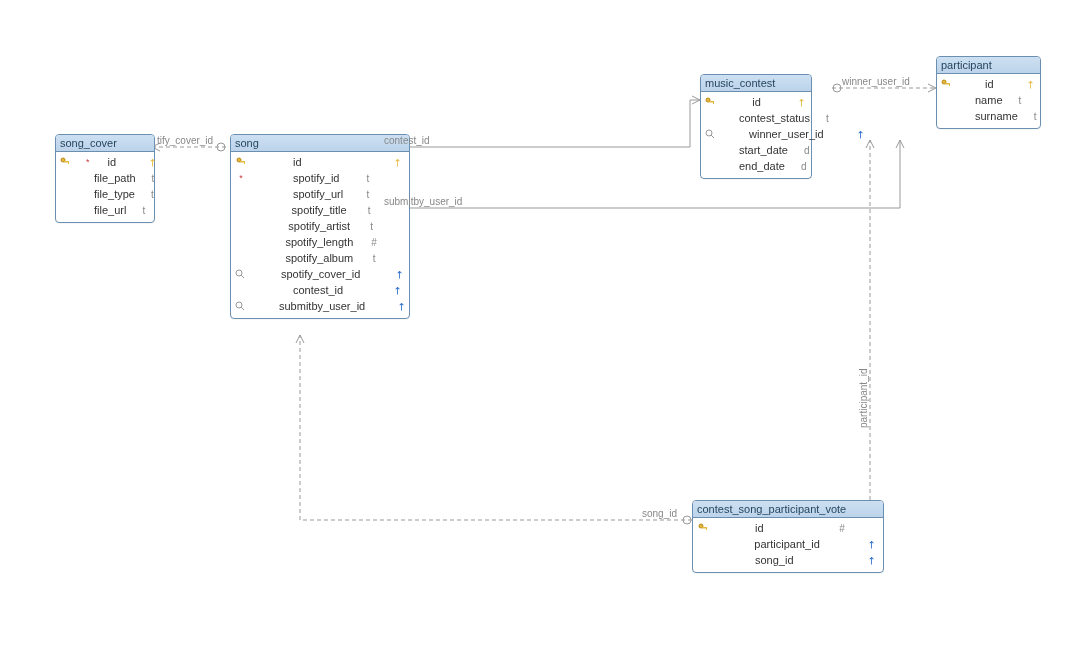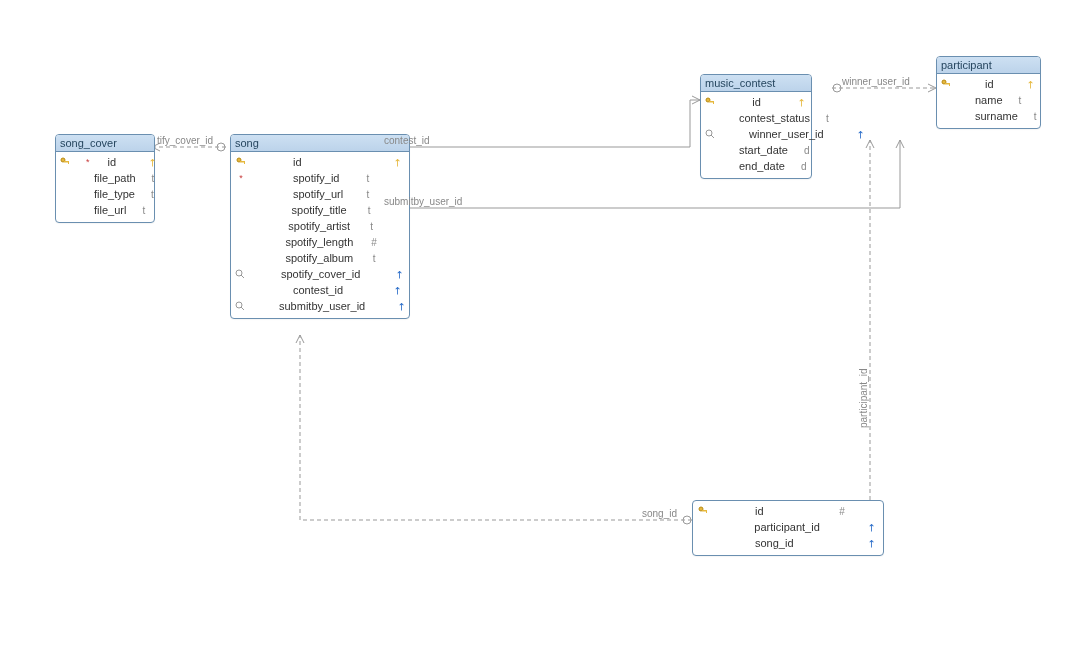--- a/index.html
+++ b/index.html
@@ -316,20 +316,21 @@
       <span class="ic"></span>
           <span class="ic"></span>
       <span class="col-name">surname</span>
       <span class="col-type">t</span>
       <span class="col-fk"></span>
     </div>
   </div>
 </div>
 
 <div class="entity" style="left:692px; top:500px; width:192px;">
+  <div class="entity-header">contest_song_participant_vote</div>
   <div class="rows">
     <div class="row">
       <span class="ic key-icon">
             <svg viewBox="0 0 10 10">
               <circle cx="3" cy="3" r="2" fill="#e6b83d" stroke="#b88a14"></circle>
               <rect x="4" y="4" width="5" height="1.5" fill="#e6b83d"></rect>
               <rect x="8" y="4" width="1" height="3" fill="#e6b83d"></rect>
             </svg>
           </span>
       <span class="ic"></span>

